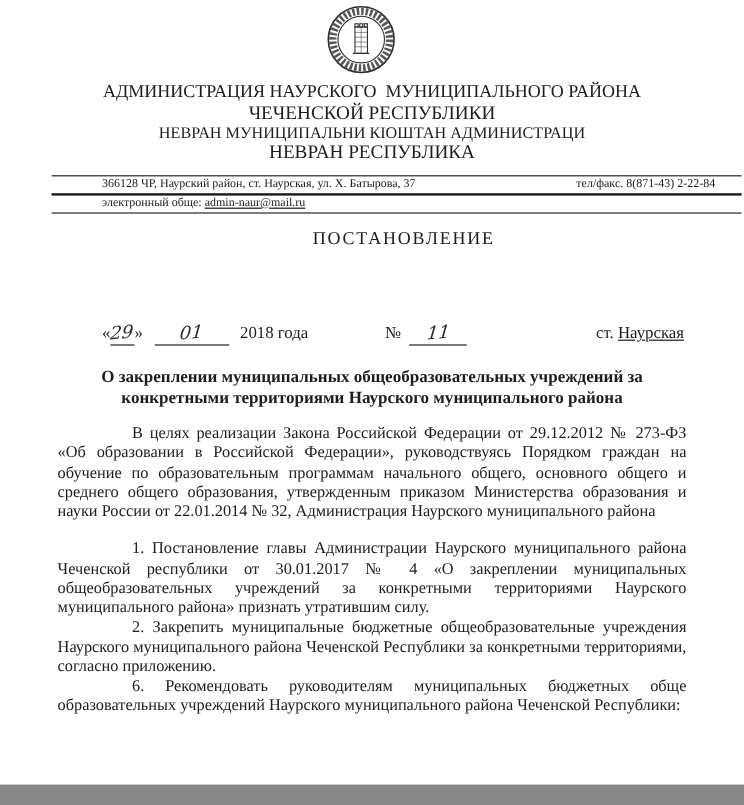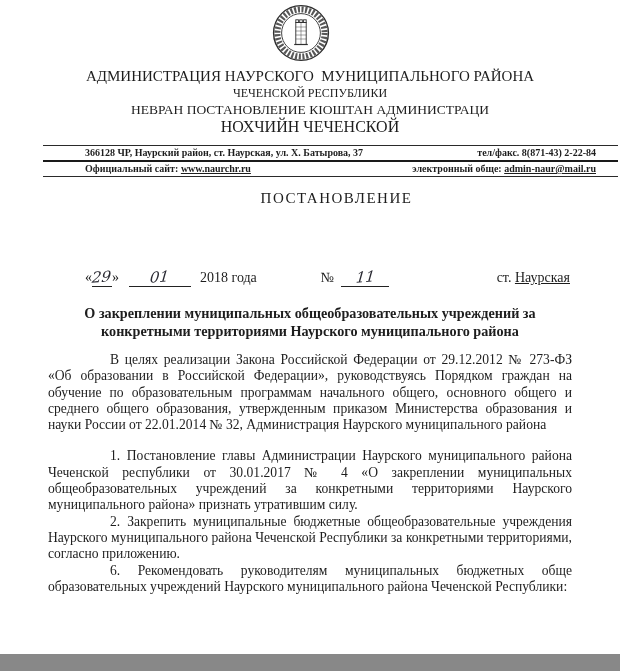--- a/index.html
+++ b/index.html
@@ -10,26 +10,26 @@
     color:#1d1d1d;
     font-family:"Liberation Serif","DejaVu Serif",serif;
     overflow:hidden;
     box-sizing:border-box;
   }
   
   .emblem-wrap{ text-align:center; padding-top:4px; }
   .emblem-wrap svg{ display:inline-block; transform:translateX(-9px); }
   .hdr{ text-align:center; margin:0; font-weight:normal; white-space:pre-wrap; }
   .hdr.l1{ font-size:15px; line-height:17px; margin-top:2px; }
-  .hdr.l2{ font-size:12px; line-height:17px; }
+  .hdr.l2{ font-size:16px; line-height:17px; }
   .hdr.l3{ font-size:13.5px; line-height:16px; }
   .hdr.l4{ font-size:16px; line-height:18px; }
 
   
-  .contacts{ margin:9px 2px 0 43px; font-size:10px; line-height:12px;font-weight:bold; }
+  .contacts{ margin:9px 2px 0 43px; font-size:10px; line-height:12px; }
   .rule-thin{ border-top:1px solid #2a2a2a; height:0; }
   .rule-thick{ border-top:2.5px solid #1a1a1a; height:0; }
   .c-row{ display:flex; justify-content:space-between; padding:1px 22px 1px 42px; }
   .c-row .left{ text-align:left; }
   .c-row .right{ text-align:right; }
   .doc-link{ color:#1d1d1d; text-decoration:underline; }
 
   
   .doc-type{ text-align:center; font-size:15px; letter-spacing:1.5px; margin:13px 0 0 16px; font-weight:normal;padding-left:37px; }
   .dateline{
@@ -83,35 +83,31 @@
         <rect x="27.7" y="15.8" width="2.6" height="2.7"></rect>
         <rect x="31.6" y="15.8" width="2.6" height="2.7"></rect>
         <path d="M23.8 23h10.4M23.8 27h10.4M23.8 31h10.4M23.8 35h10.4M29 18.5v22" stroke-width="0.55" opacity="0.8"></path>
         <path d="M22.2 40.5h13.6" stroke-width="1.2"></path>
       </g>
     </svg>
   </div>
 
   <p class="hdr l1">АДМИНИСТРАЦИЯ НАУРСКОГО  МУНИЦИПАЛЬНОГО РАЙОНА</p>
   <p class="hdr l2">ЧЕЧЕНСКОЙ РЕСПУБЛИКИ</p>
-  <p class="hdr l3">НЕВРАН ПОСТАНОВЛЕНИЕ КIОШТАН АДМИНИСТРАЦИ</p>
-  <p class="hdr l4">НОХЧИЙН ЧЕЧЕНСКОЙ</p>
+  <p class="hdr l3">НЕВРАН МУНИЦИПАЛЬНИ КIОШТАН АДМИНИСТРАЦИ</p>
+  <p class="hdr l4">НЕВРАН РЕСПУБЛИКА</p>
 
   <div class="contacts">
     <div class="rule-thin"></div>
     <div class="c-row">
       <span class="left">366128 ЧР, Наурский район, ст. Наурская, ул. Х. Батырова, 37</span>
       <span class="right">тел/факс.  8(871-43)  2-22-84</span>
     </div>
     <div class="rule-thick"></div>
     <div class="c-row">
-      <span class="left">
-        <span>Официальный сайт:</span>
-        <span class="doc-link">www.naurchr.ru</span>
-      </span>
       <span class="right">
         <span>электронный обще:</span>
         <span class="doc-link">admin-naur@mail.ru</span>
       </span>
     </div>
     <div class="rule-thin"></div>
   </div>
 
   <p class="doc-type">ПОСТАНОВЛЕНИЕ</p>
 

